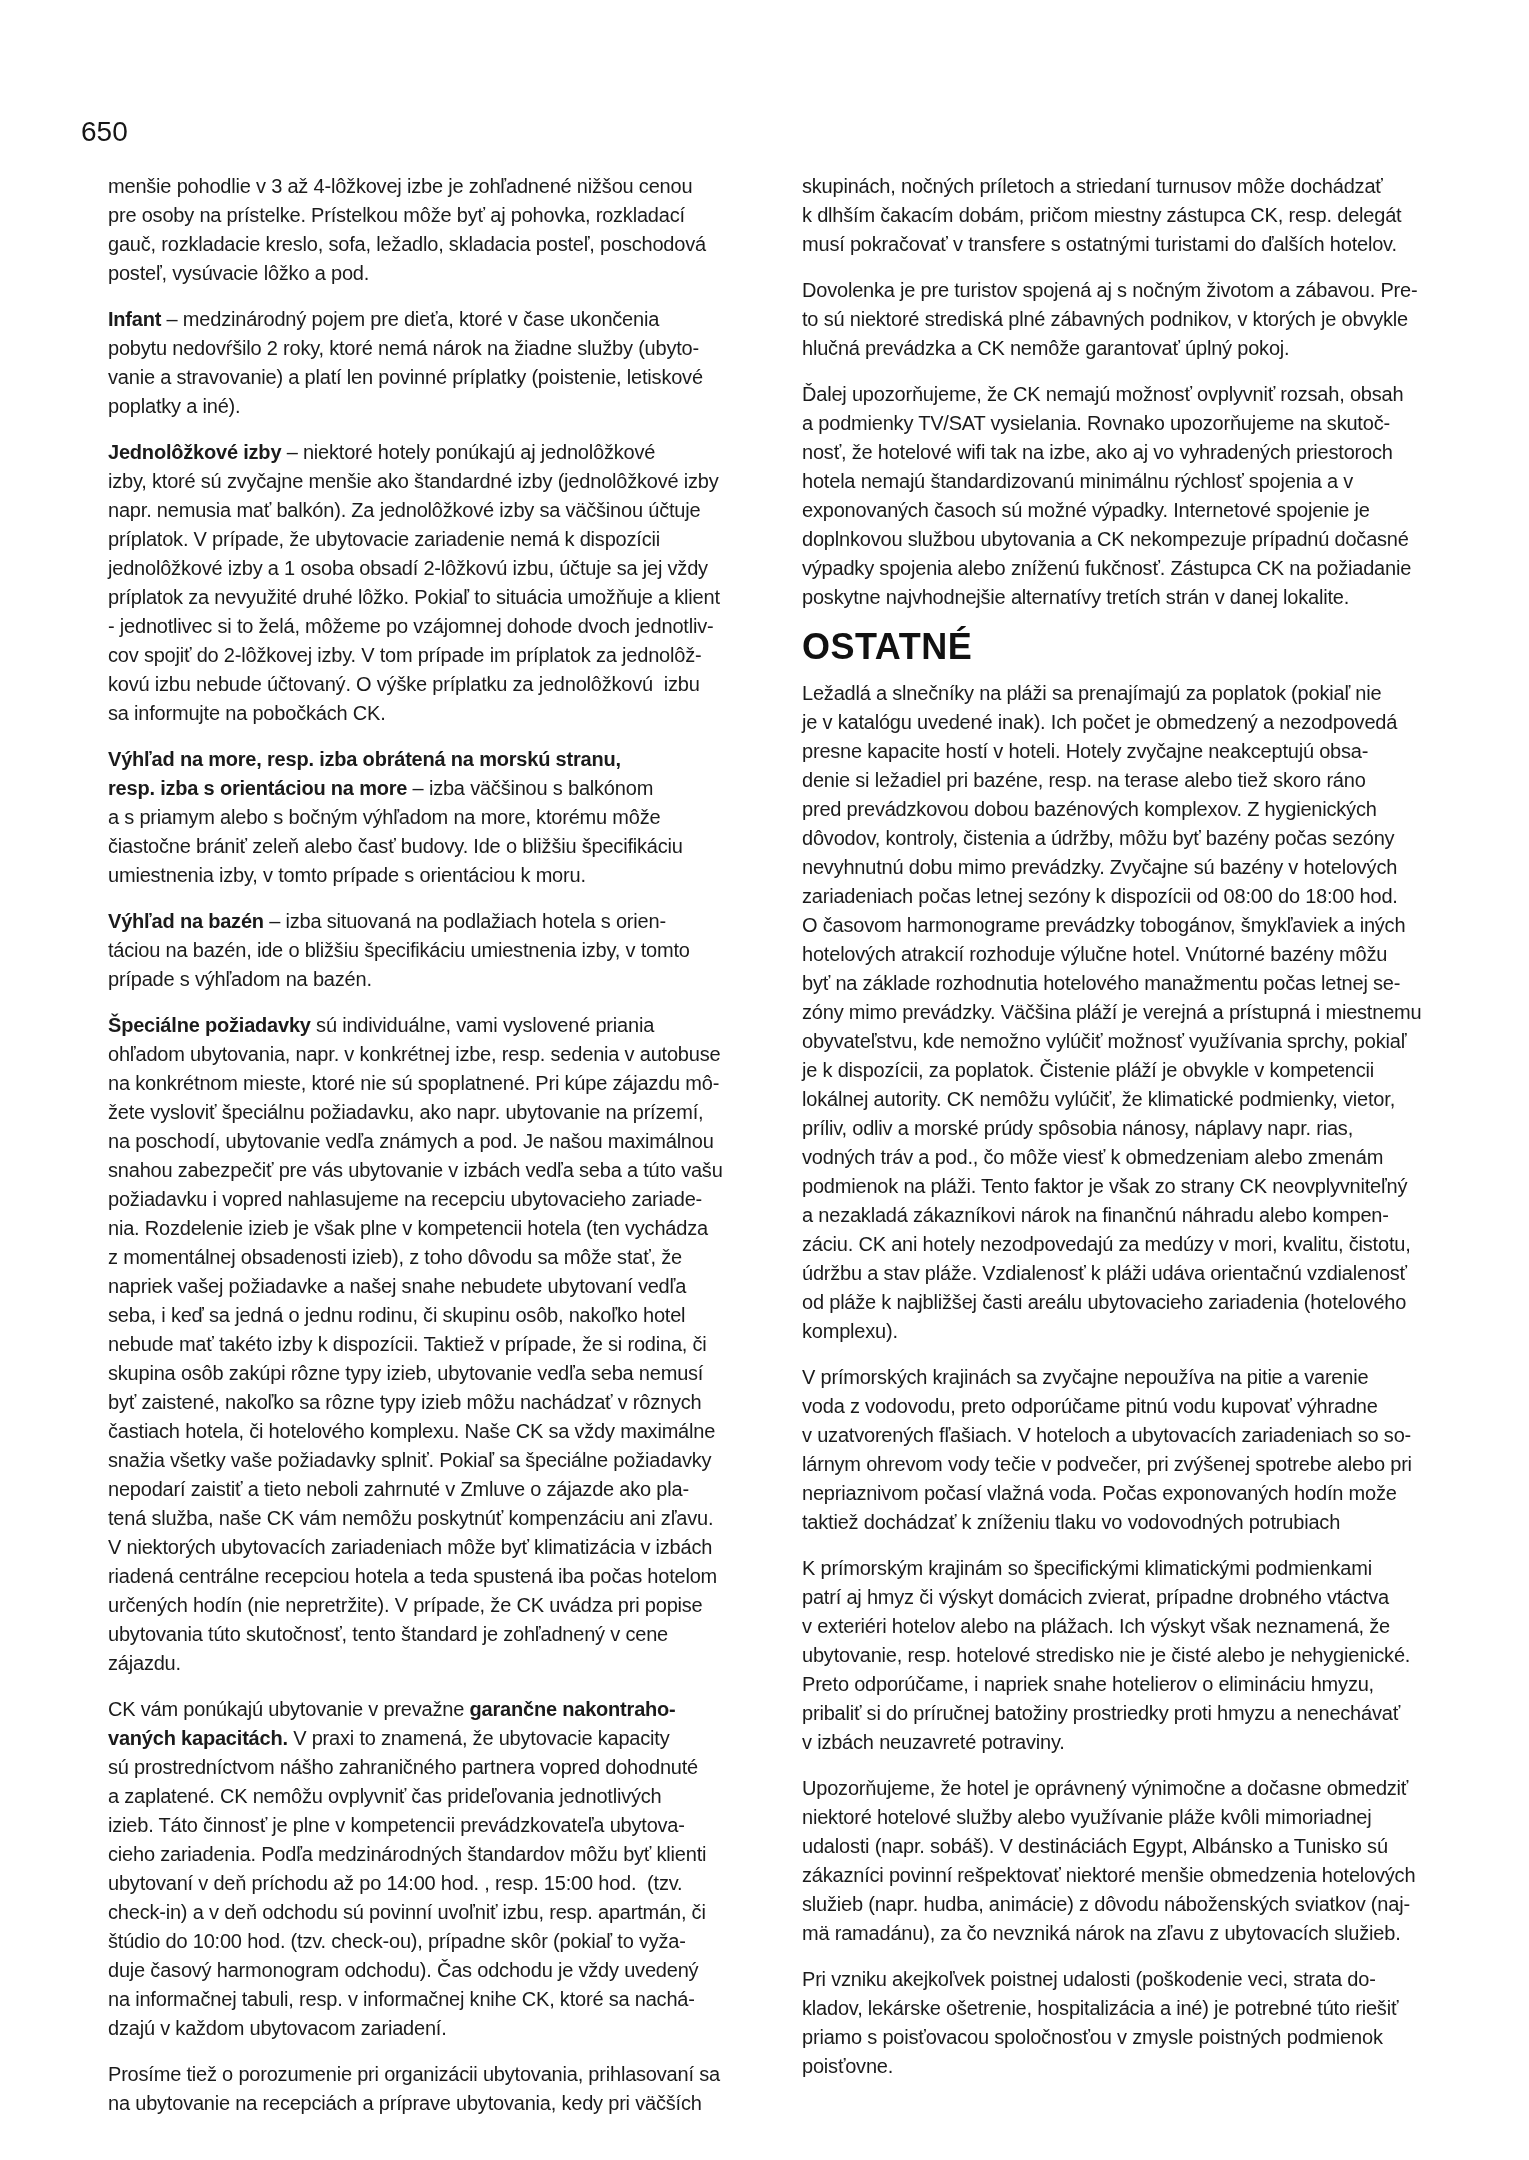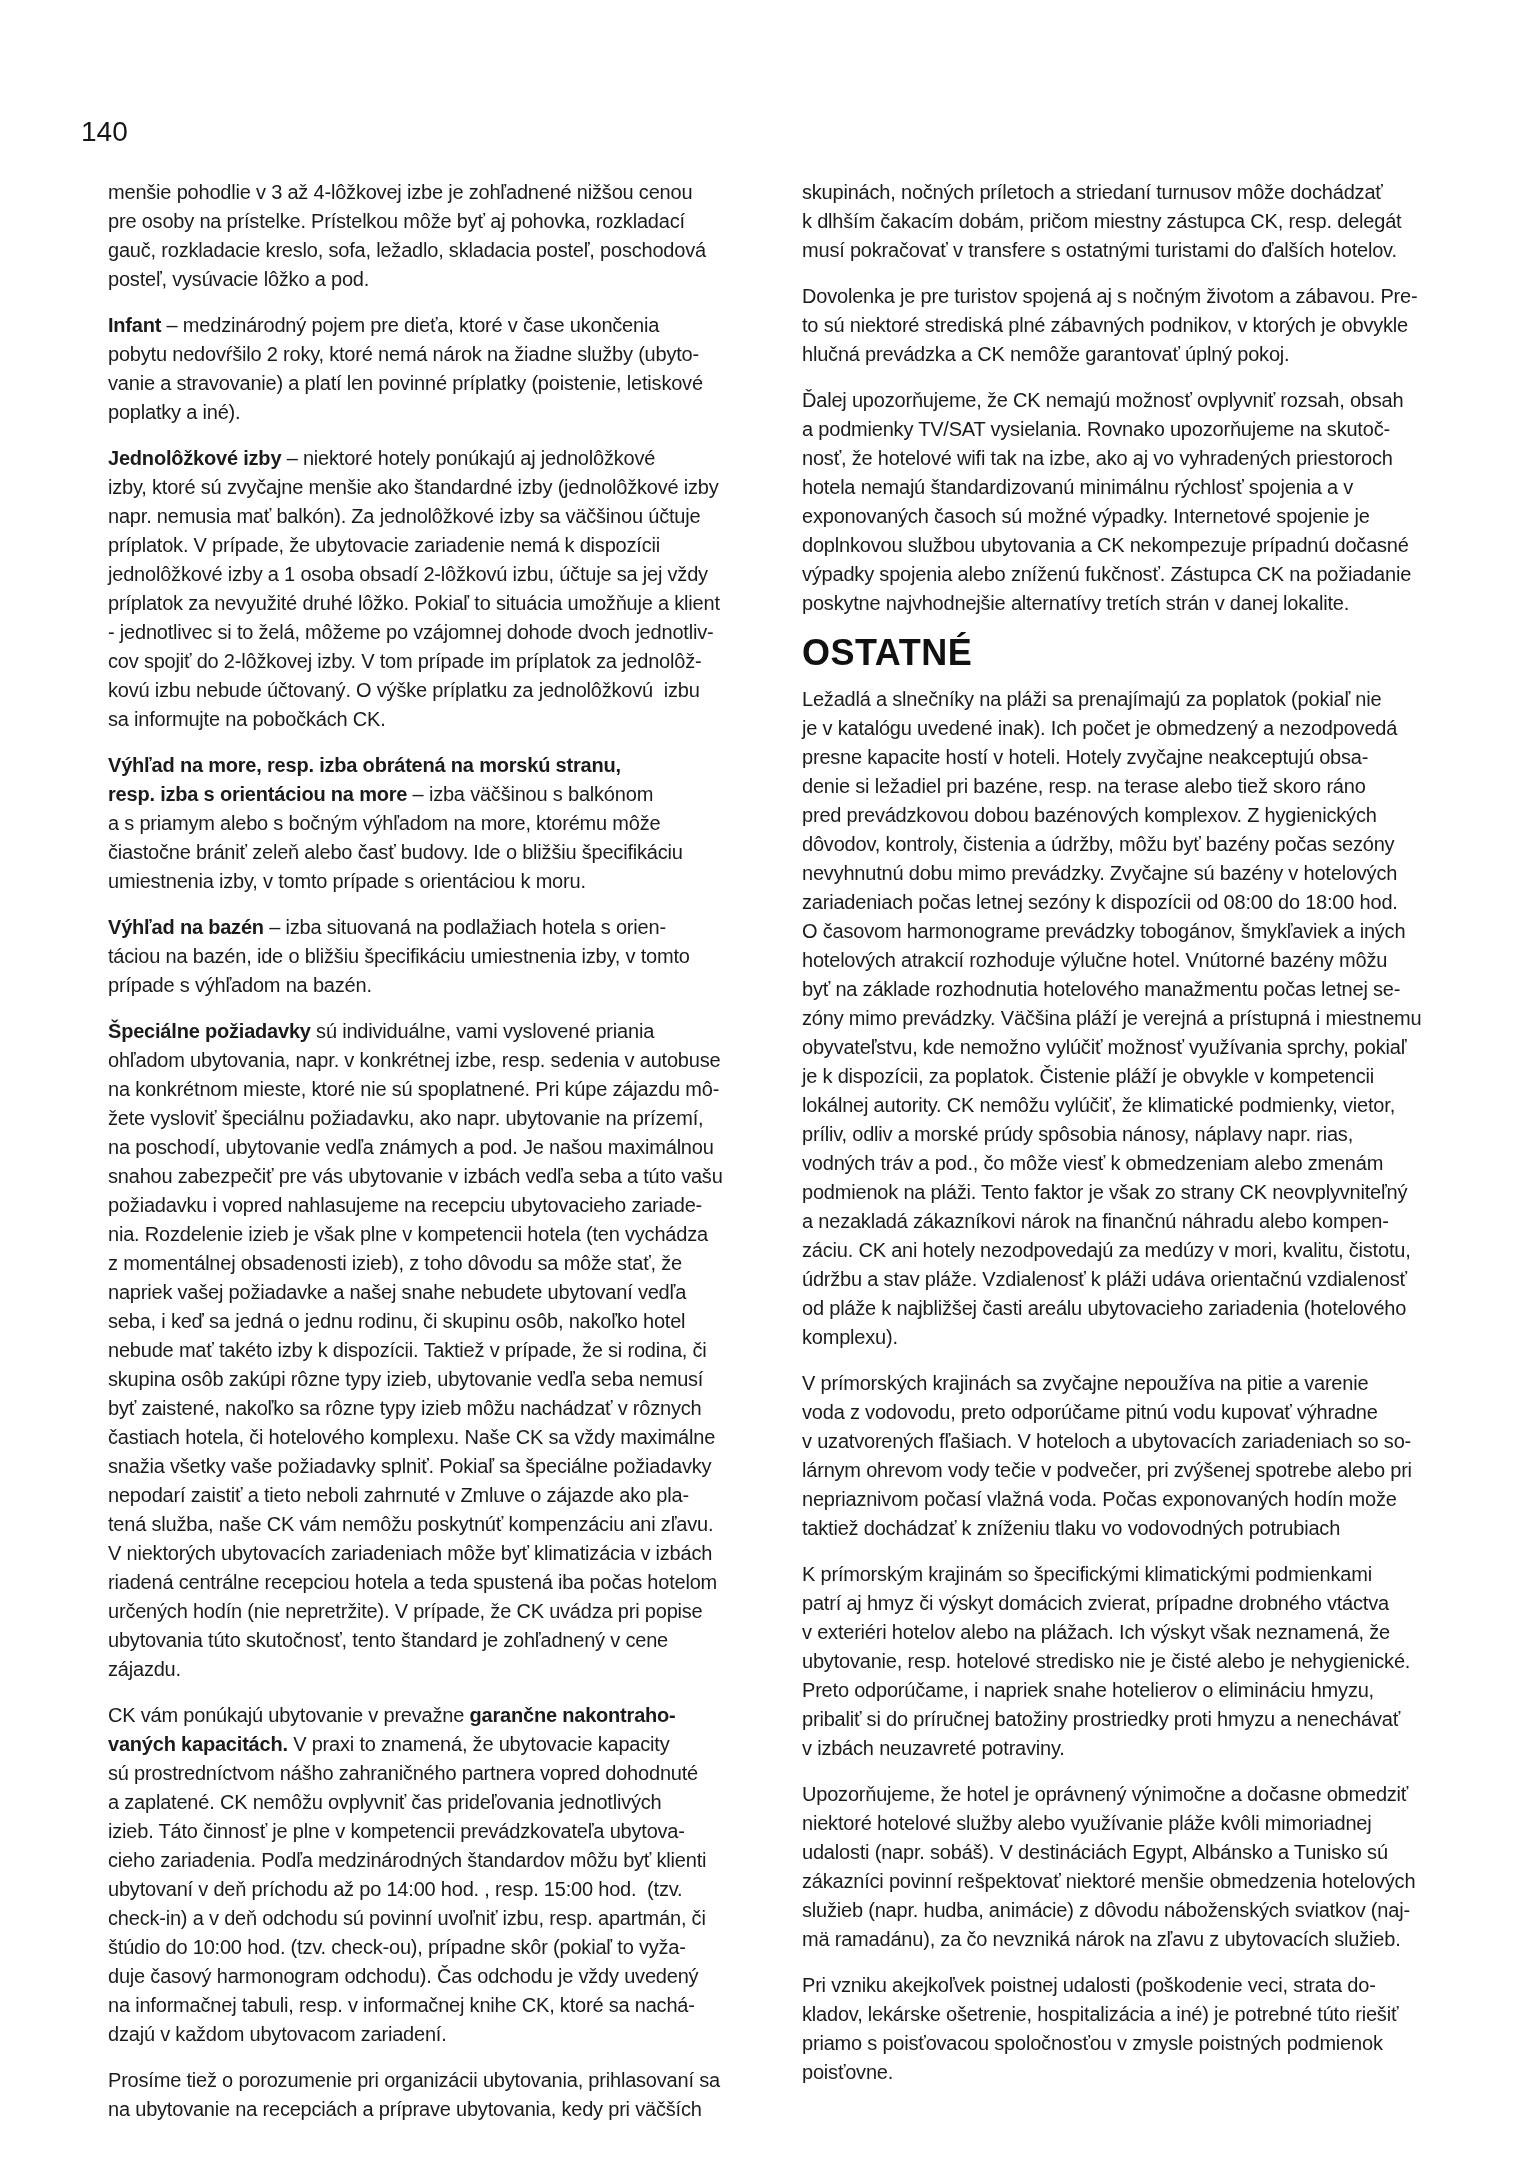--- a/index.html
+++ b/index.html
@@ -15,21 +15,21 @@
   .page-number {
     position: absolute;
     left: 81px;
     top: 116px;
     font-size: 28px;
     line-height: 32px;
     color: #161616;
   }
   .col {
     position: absolute;
-    top: 178px;
+    top: 172px;
     width: 648px;
     font-size: 20px;
     line-height: 29px;
     letter-spacing: -0.2px;
   }
   .col-left { left: 108px; }
   .col-right { left: 790px; margin-left: 12px; }
   .col p {
     margin: 0 0 17px 0;
     white-space: pre;
@@ -41,21 +41,21 @@
     line-height: 36px;
     margin: 16px 0 14px 0;
     letter-spacing: 0.5px;
     white-space: pre;
     color: #111111;
   }
 </style>
 </head>
 <body>
 
-<div class="page-number">140</div>
+<div class="page-number">650</div>
 
 <div class="col col-left">
     <p><span>menšie pohodlie v 3 až 4-lôžkovej izbe je zohľadnené nižšou cenou
 pre osoby na prístelke. Prístelkou môže byť aj pohovka, rozkladací
 gauč, rozkladacie kreslo, sofa, ležadlo, skladacia posteľ, poschodová
 posteľ, vysúvacie lôžko a pod.</span></p>
     <p><b>Infant</b><span> – medzinárodný pojem pre dieťa, ktoré v čase ukončenia
 pobytu nedovŕšilo 2 roky, ktoré nemá nárok na žiadne služby (ubyto-
 vanie a stravovanie) a platí len povinné príplatky (poistenie, letiskové
 poplatky a iné).</span></p>

